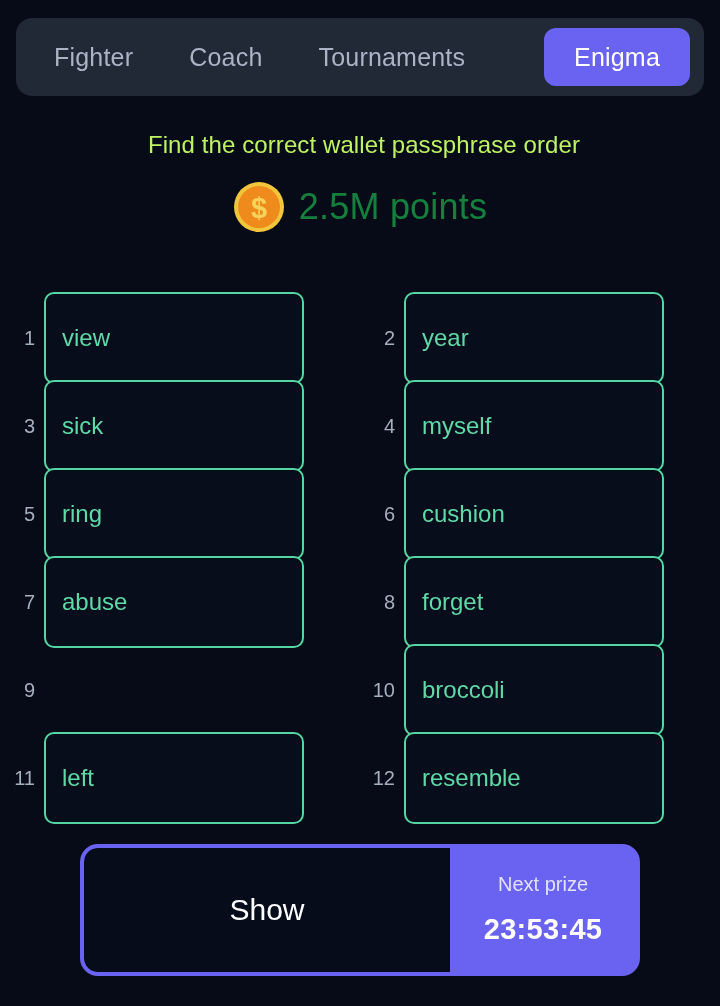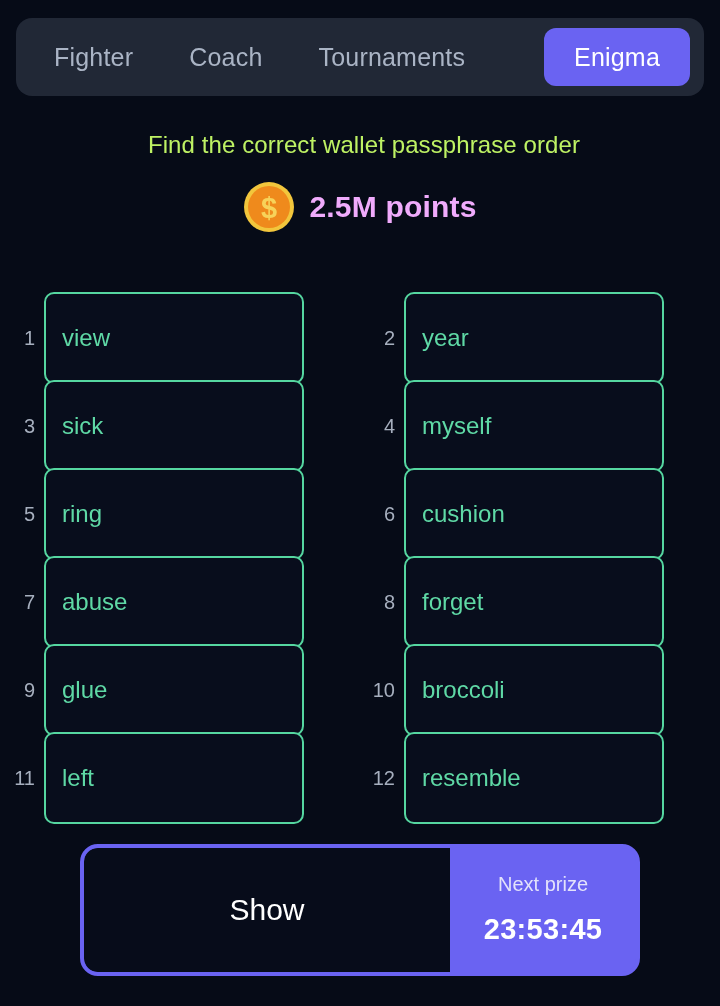--- a/index.html
+++ b/index.html
@@ -79,23 +79,23 @@
   }
 
   .coin {
     width: 52px;
     height: 52px;
     flex: 0 0 auto;
     display: block;
   }
 
   .prize-amount {
-    font-size: 30px;
-    font-weight: bold;
-    color: #f0abfc;
+    font-size: 36px;
+    font-weight: normal;
+    color: #15803d;
     letter-spacing: 0.2px;
     line-height: 1;
   }
 
   
   .grid {
     position: absolute;
     top: 294px;
     left: 0;
     width: 720px;
@@ -261,21 +261,20 @@
     </div>
     <div class="cell">
       <div class="cell-index">8</div>
       <div class="word-tile">forget</div>
     </div>
   </div>
 
   <div class="grid-row">
     <div class="cell">
       <div class="cell-index">9</div>
-      <div class="word-tile">glue</div>
     </div>
     <div class="cell">
       <div class="cell-index">10</div>
       <div class="word-tile">broccoli</div>
     </div>
   </div>
 
   <div class="grid-row">
     <div class="cell">
       <div class="cell-index">11</div>

